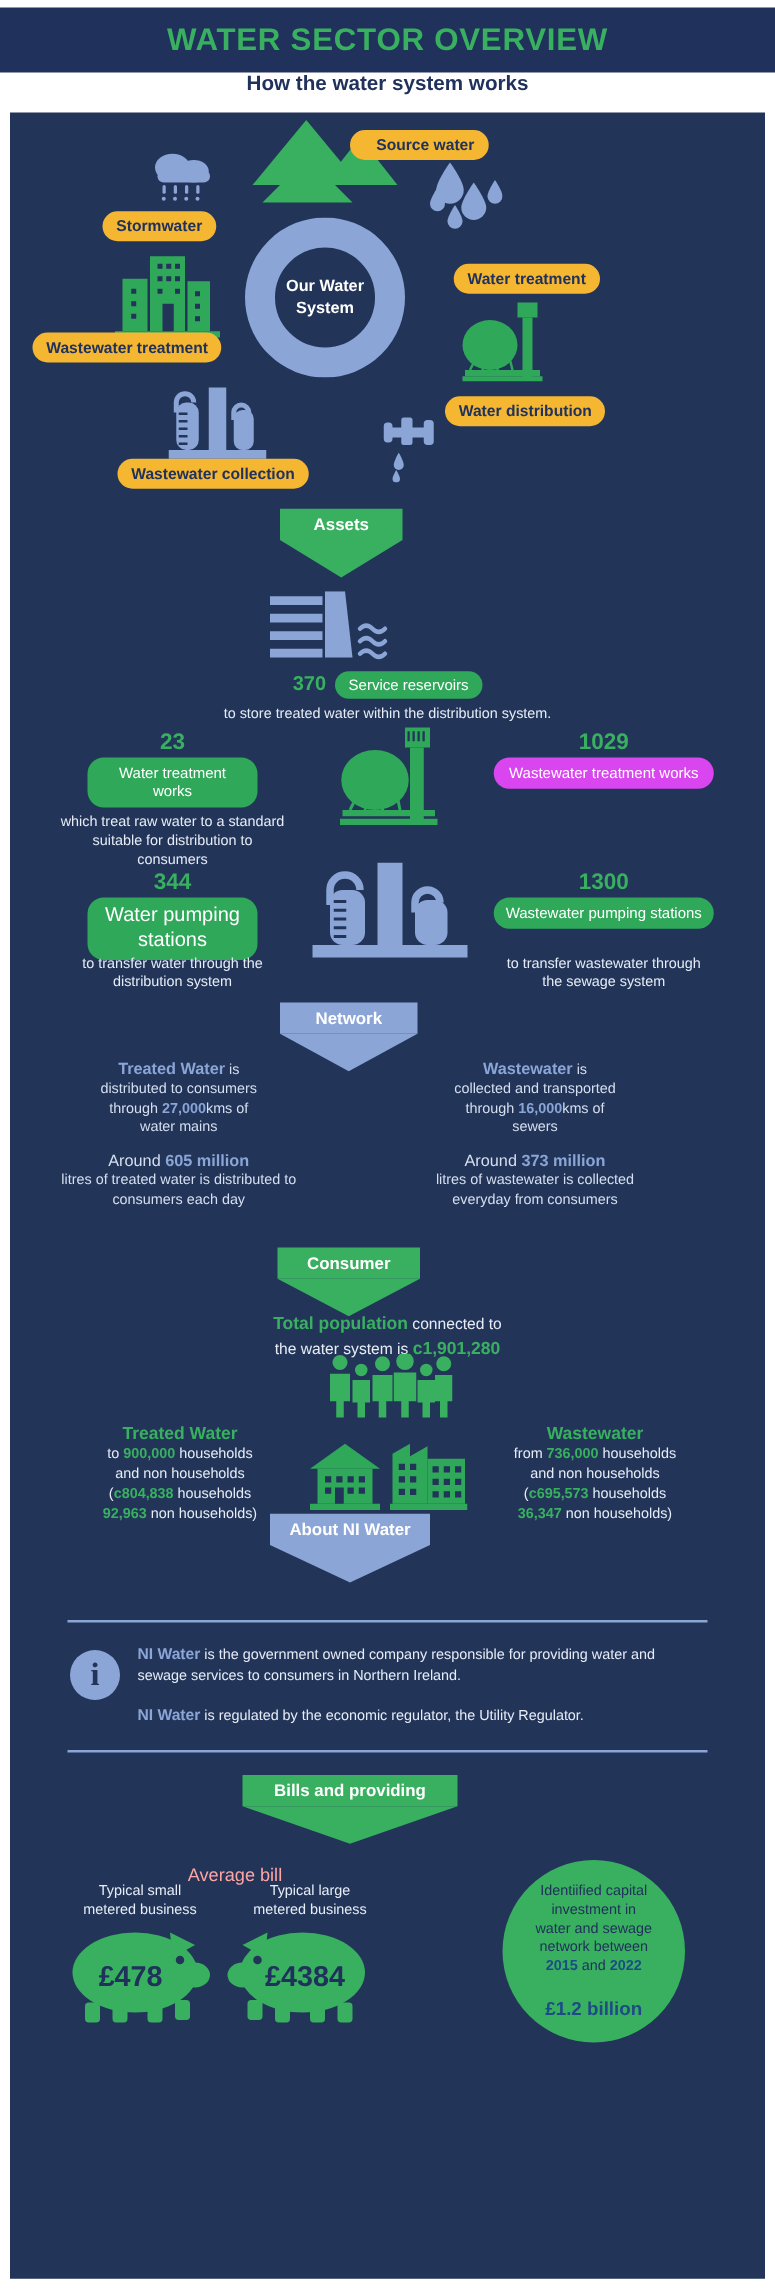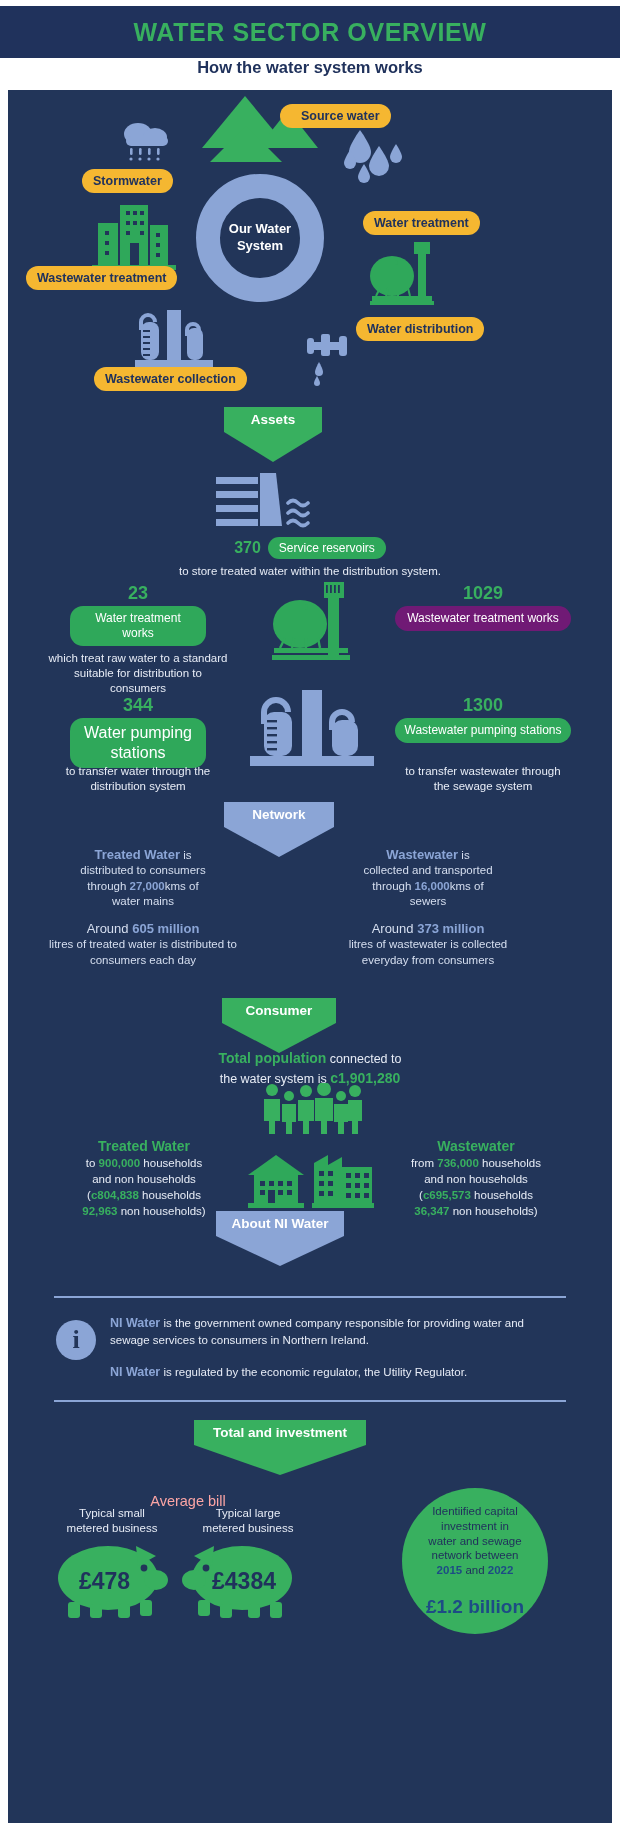--- a/index.html
+++ b/index.html
@@ -38,21 +38,21 @@
 
   .divider{position:absolute;height:2px;background:#8ba5d6;}
 
   .infoCircle{position:absolute;width:40px;height:40px;border-radius:50%;
     background:#8ba5d6;display:flex;align-items:center;justify-content:center;
     color:#223559;font-size:26px;font-weight:bold;font-family:"Liberation Serif",serif;}
 
   .bubble{position:absolute;width:146px;height:146px;border-radius:50%;background:#38b05f;
     display:flex;flex-direction:column;align-items:center;justify-content:center;}
   .bubble .l1{color:#20325c;font-size:11.5px;line-height:1.3;text-align:center;padding:0 8px;}
-  .bubble .l2{color:#1d4c85;font-size:19px;font-weight:bold;margin-top:18px;}
+  .bubble .l2{color:#1d4c85;font-size:15px;font-weight:bold;margin-top:18px;}
 
   .pigtxt{position:absolute;color:#20325c;font-weight:bold;}
 </style>
 </head>
 <body>
 
 <div id="page">
 
   <div class="hdr-band"></div>
   <div class="hdr-title">WATER SECTOR OVERVIEW</div>
@@ -228,21 +228,21 @@
           <rect x="70" y="5" width="1.8" height="8"></rect>
       </g>
     </svg>
 
     <div class="abs ctr num nm-green" style="left:60px;top:493px;width:140px;font-size:18px;">23</div>
     <div class="abs ctr body-txt" style="left:40px;top:561px;width:180px;">which treat raw water to a standard suitable for distribution to consumers</div>
     <div class="abs" style="left:62px;top:516px;width:136px;background:#2fa85a;color:#fff;font-size:12px;
          border-radius:13px;padding:5px 8px;text-align:center;line-height:1.25;box-sizing:border-box;">Water treatment works</div>
 
     <div class="abs ctr num nm-green" style="left:400px;top:493px;width:150px;font-size:18px;">1029</div>
-    <div class="abs" style="left:387px;top:516px;width:176px;background:#701a75;color:#fff;font-size:12px;
+    <div class="abs" style="left:387px;top:516px;width:176px;background:#d946ef;color:#fff;font-size:12px;
          border-radius:13px;padding:5px 8px;text-align:center;line-height:1.25;box-sizing:border-box;">Wastewater treatment works</div>
 
     <svg class="abs" style="left:240px;top:600px;" width="128" height="82" viewBox="0 0 128 82">
       <g fill="#8ba5d6">
         <rect x="54" y="0" width="20" height="66"></rect>
         <rect x="16" y="22" width="28" height="44" rx="10"></rect>
         <rect x="84" y="30" width="26" height="36" rx="10"></rect>
         <path d="M16 34 v-12 a12 12 0 0 1 24 0" fill="none" stroke="#8ba5d6" stroke-width="6"></path>
         <path d="M84 40 v-8 a10 10 0 0 1 20 0" fill="none" stroke="#8ba5d6" stroke-width="6"></path>
         <rect x="2" y="66" width="124" height="10"></rect>
@@ -382,21 +382,21 @@
     <div class="infoCircle" style="left:48px;top:1230px;">i</div>
 
     <div class="abs" style="left:102px;top:1224px;width:450px;color:#e7ecf6;font-size:11.5px;line-height:1.45;">
       <div><span class="num" style="color:#8ba5d6;font-size:12.5px;">NI Water</span><span> is the government owned company responsible for providing water and sewage services to consumers in Northern Ireland.</span></div>
       <div style="margin-top:14px;"><span class="num" style="color:#8ba5d6;font-size:12.5px;">NI Water</span><span> is regulated by the economic regulator, the Utility Regulator.</span></div>
     </div>
 
     <div class="divider" style="left:46px;top:1310px;width:512px;"></div>
 
     <div class="banner" style="left:186px;top:1330px;width:172px;">
-      <div class="bar" style="background:#38b05f;">Total and investment</div>
+      <div class="bar" style="background:#38b05f;">Bills and providing</div>
       <div class="tip" style="border-left:86px solid transparent;border-right:86px solid transparent;border-top:30px solid #38b05f;"></div>
     </div>
 
     <div class="abs ctr" style="left:80px;top:1403px;width:200px;color:#fca5a5;font-size:14.5px;font-weight:normal;">Average bill</div>
 
     <div class="abs ctr body-txt" style="left:36px;top:1416px;width:136px;">
       <div>Typical small</div>
       <div>metered business</div>
     </div>
     <div class="abs ctr body-txt" style="left:172px;top:1416px;width:136px;">

